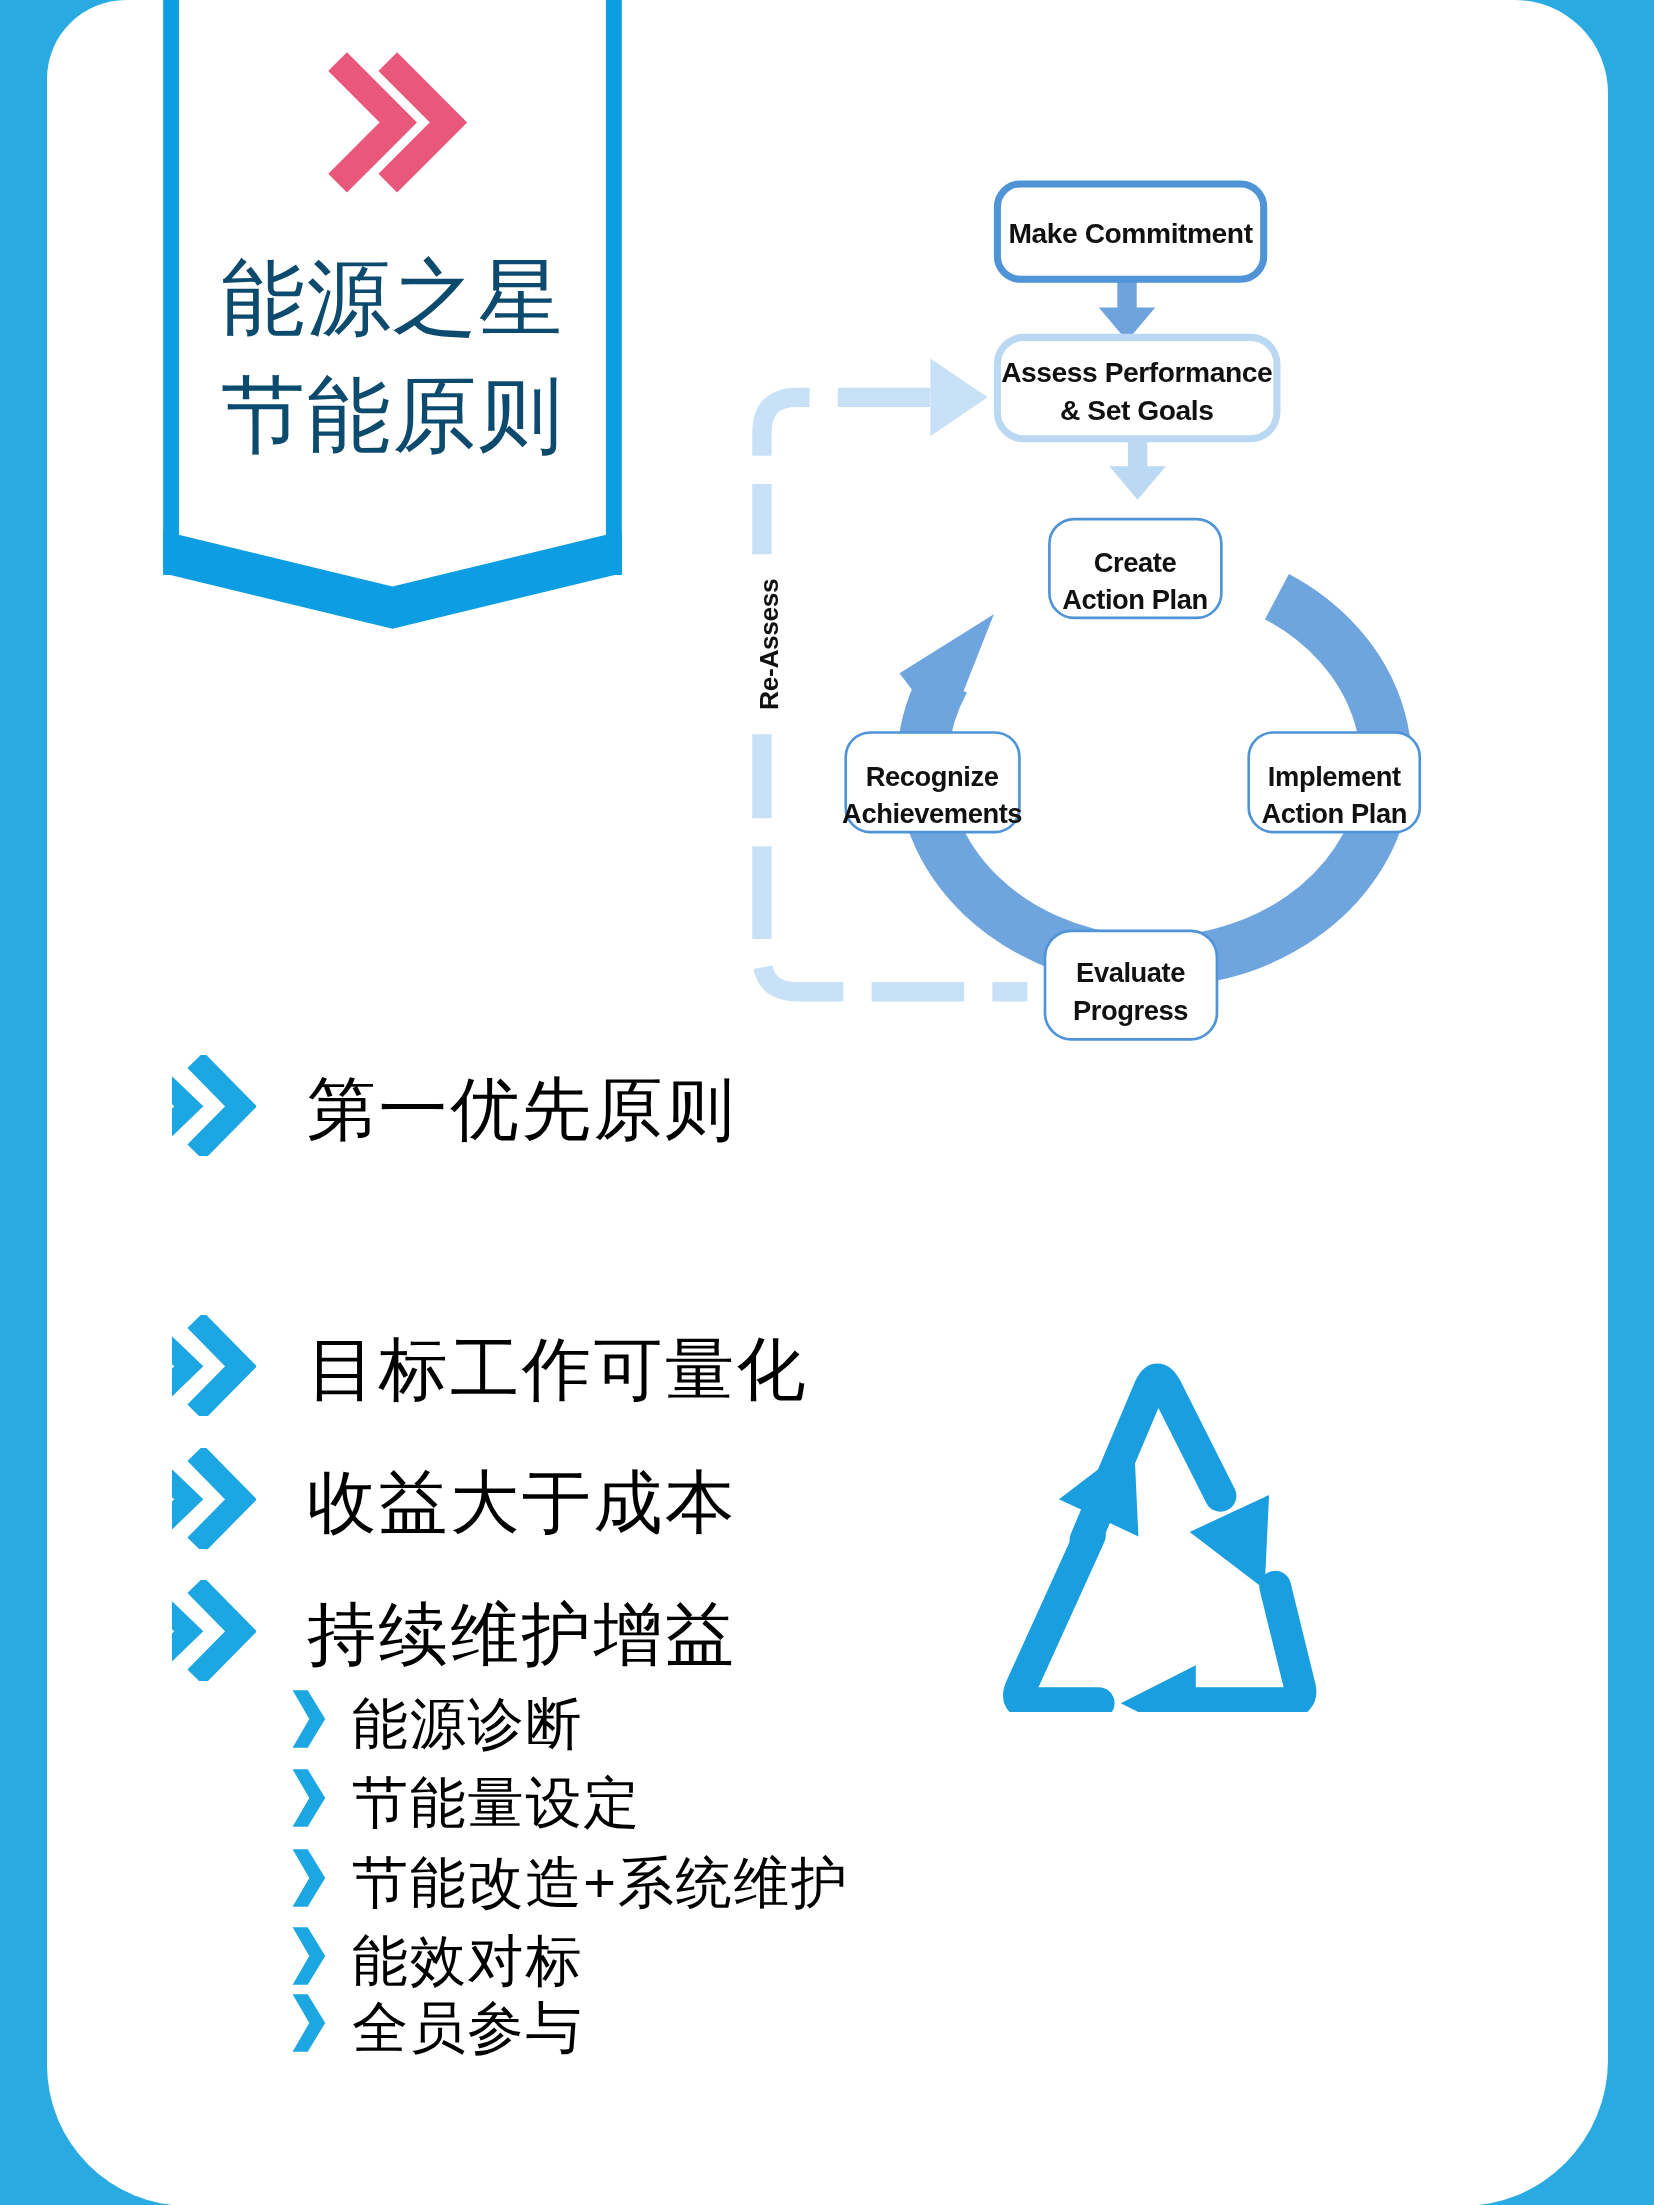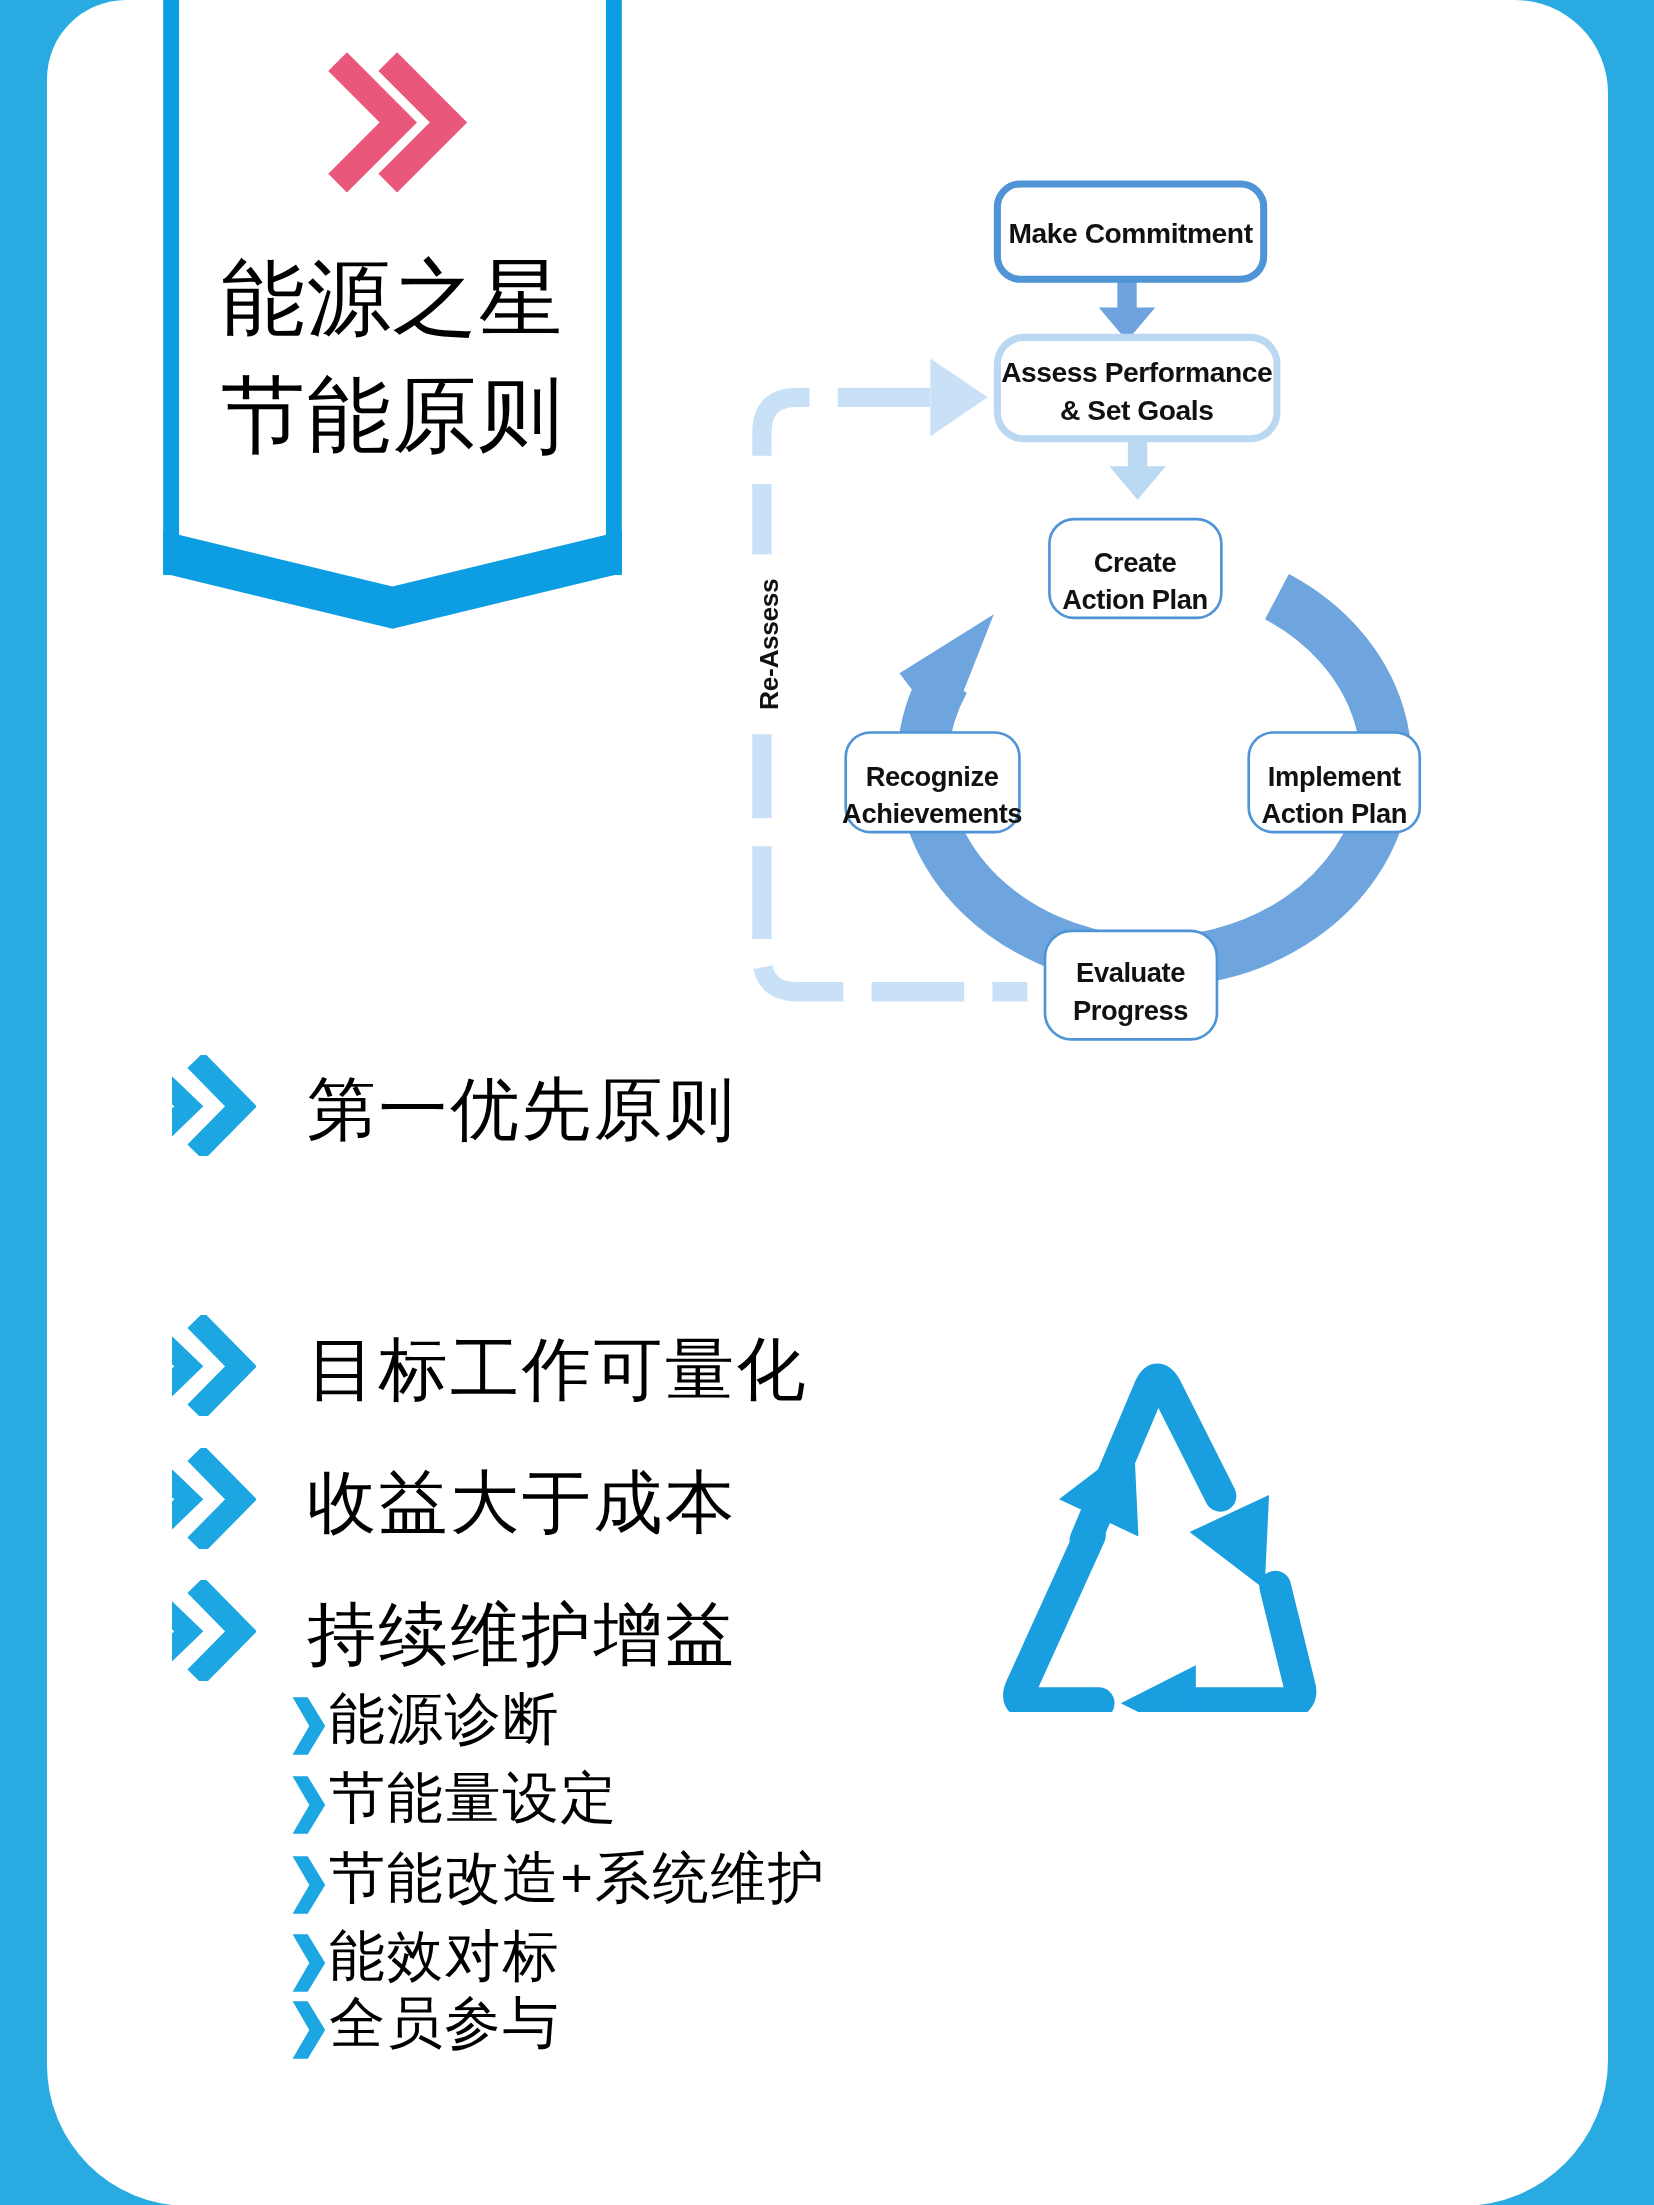--- a/index.html
+++ b/index.html
@@ -12,21 +12,21 @@
   }
   .panel{
     position:absolute;left:47px;top:0;right:46px;bottom:0;
     background:#ffffff;
     border-radius:79px 93px 146px 141px;
   }
   
   .banner-svg{position:absolute;left:163px;top:0;width:459px;height:635px;}
   .banner-title{
     position:absolute;left:163px;top:240px;width:459px;
-    text-align:center;color:#000000;
+    text-align:center;color:#0c4a6e;
     font-size:84px;line-height:117px;font-weight:500;letter-spacing:1.8px;
   }
   .logo-svg{position:absolute;left:298px;top:42px;width:176px;height:159px;}
   
   .diagram-svg{position:absolute;left:723px;top:124px;width:741px;height:970px;}
   .diagram-svg text{
     font-family:"Liberation Sans","DejaVu Sans",sans-serif;
     font-weight:700;fill:#111;letter-spacing:-0.5px;
   }
   .node-label{font-size:32px;}
@@ -37,21 +37,21 @@
     position:absolute;left:172px;height:115px;
     display:flex;align-items:flex-end;gap:51px;
   }
   .bullet .txt{
     font-size:69px;color:#000;font-weight:500;letter-spacing:2.6px;white-space:nowrap;
   }
   .bullet svg{flex:0 0 auto;}
   
   .sub-bullet{
     position:absolute;left:291px;height:71px;
-    display:flex;align-items:flex-end;gap:3px;
+    display:flex;align-items:flex-start;gap:26px;
   }
   .sub-bullet .txt{
     font-size:56px;color:#000;font-weight:500;letter-spacing:1.8px;white-space:nowrap;
   }
   .recycle-svg{position:absolute;left:984px;top:1359px;width:353px;height:353px;}
 </style>
 </head>
 <body>
 
 <div class="page">

